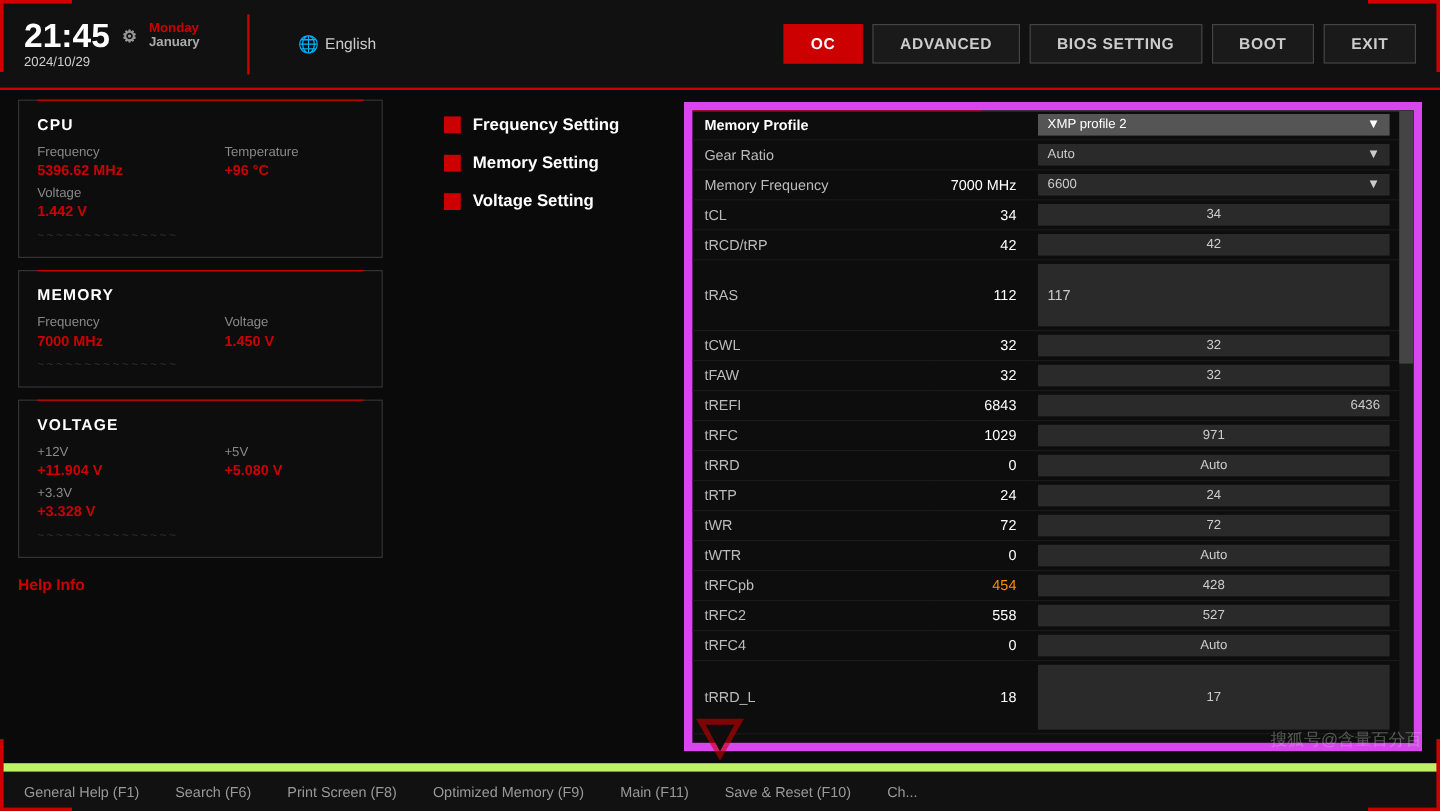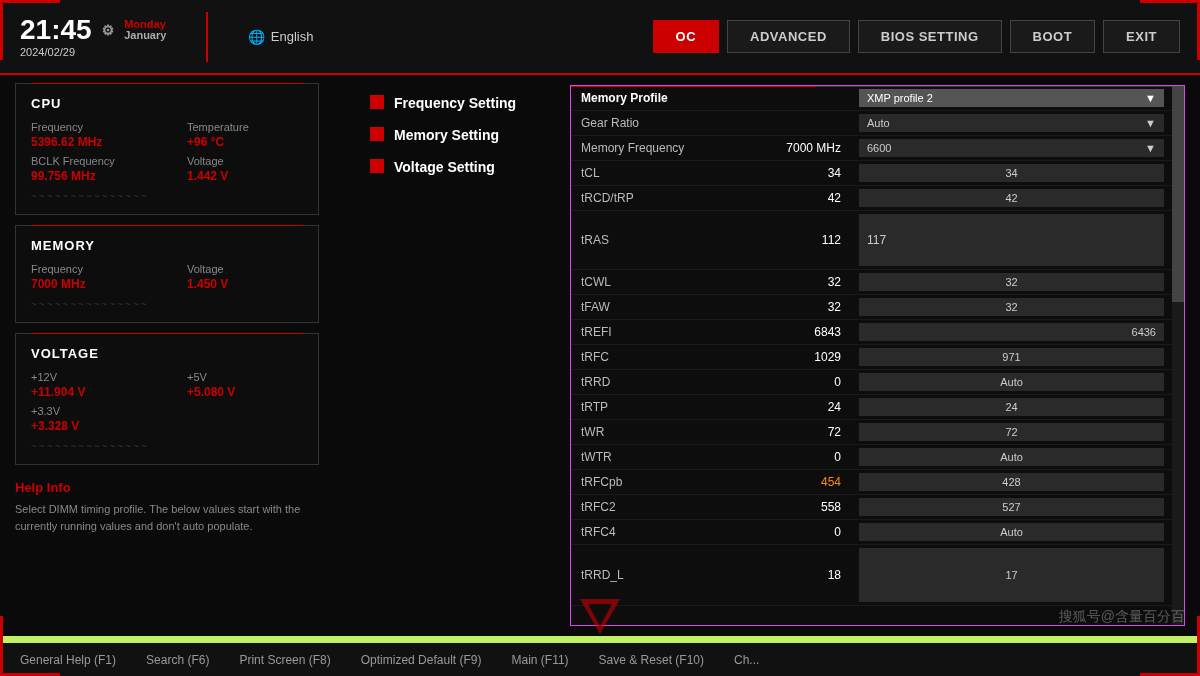--- a/index.html
+++ b/index.html
@@ -199,21 +199,21 @@
     
     .center-panel {
       position: absolute;
       top: 95px;
       left: 370px;
       width: 200px;
     }
 
     .setting-item {
       display: flex;
-      align-items: flex-start;
+      align-items: flex-end;
       gap: 10px;
       margin-bottom: 16px;
       cursor: pointer;
     }
     .setting-square {
       width: 14px;
       height: 14px;
       background: #cc0000;
       flex-shrink: 0;
     }
@@ -224,21 +224,21 @@
     }
 
     
     .right-panel {
       position: absolute;
       top: 85px;
       left: 570px;
       right: 15px;
       bottom: 50px;
       background: #0d0d0d;
-      border: 1px solid #d946ef;
+      border: 7px solid #d946ef;
       overflow: hidden;
     }
     .right-panel::before {
       content: '';
       position: absolute;
       top: -1px; left: 0; right: 0;
       height: 2px;
       background: linear-gradient(90deg, #cc0000, #cc0000 40%, #333 40%);
     }
 
@@ -320,21 +320,21 @@
 <div class="header">
   <div class="clock-section">
     <div class="clock-time">
       <span>21:45</span>
       <span class="gear-icon">⚙</span>
       <div style="display:flex;flex-direction:column;margin-left:4px;">
         <span class="clock-day" style="font-size:11px;">Monday</span>
         <span style="font-size:11px;color:#aaa;">January</span>
       </div>
     </div>
-    <div class="clock-date">2024/02/29</div>
+    <div class="clock-date">2024/10/29</div>
   </div>
 
   <div class="divider-v"></div>
 
 
   <div class="lang-section">
     <span class="lang-icon">🌐</span>
     <span class="lang-text">English</span>
   </div>
 
@@ -356,24 +356,20 @@
         <div class="info-label">Frequency</div>
         <div class="info-value">5396.62 MHz</div>
       </div>
       <div class="info-col">
         <div class="info-label">Temperature</div>
         <div class="info-value">+96 °C</div>
       </div>
     </div>
     <div class="info-row">
       <div class="info-col">
-        <div class="info-label">BCLK Frequency</div>
-        <div class="info-value">99.756 MHz</div>
-      </div>
-      <div class="info-col">
         <div class="info-label">Voltage</div>
         <div class="info-value">1.442 V</div>
       </div>
     </div>
     <div class="wave-line">~~~~~~~~~~~~~~~</div>
   </div>
 
   <div class="info-box">
     <div class="info-box-title">MEMORY</div>
     <div class="info-row">
@@ -405,21 +401,20 @@
       <div class="info-col">
         <div class="info-label">+3.3V</div>
         <div class="info-value">+3.328 V</div>
       </div>
     </div>
     <div class="wave-line">~~~~~~~~~~~~~~~</div>
   </div>
 
   <div class="help-section">
     <div class="help-title">Help Info</div>
-    <div class="help-text">Select DIMM timing profile. The below values start with the currently running values and don't auto populate.</div>
   </div>
 </div>
 
 <div class="center-panel">
   <div class="setting-item">
     <div class="setting-square"></div>
     <span class="setting-label">Frequency Setting</span>
   </div>
   <div class="setting-item">
     <div class="setting-square"></div>
@@ -578,19 +573,19 @@
   </div>
 </div>
 
 <div class="triangle-deco"></div>
 <div class="triangle-inner"></div>
 
 <div class="bottom-bar">
   <span class="bottom-item">General Help (F1)</span>
   <span class="bottom-item">Search (F6)</span>
   <span class="bottom-item">Print Screen (F8)</span>
-  <span class="bottom-item">Optimized Default (F9)</span>
+  <span class="bottom-item">Optimized Memory (F9)</span>
   <span class="bottom-item">Main (F11)</span>
   <span class="bottom-item">Save &amp; Reset (F10)</span>
   <span class="bottom-item">Ch...</span>
 </div>
 
 <div class="watermark">搜狐号@含量百分百</div>
 
 </body></html>

